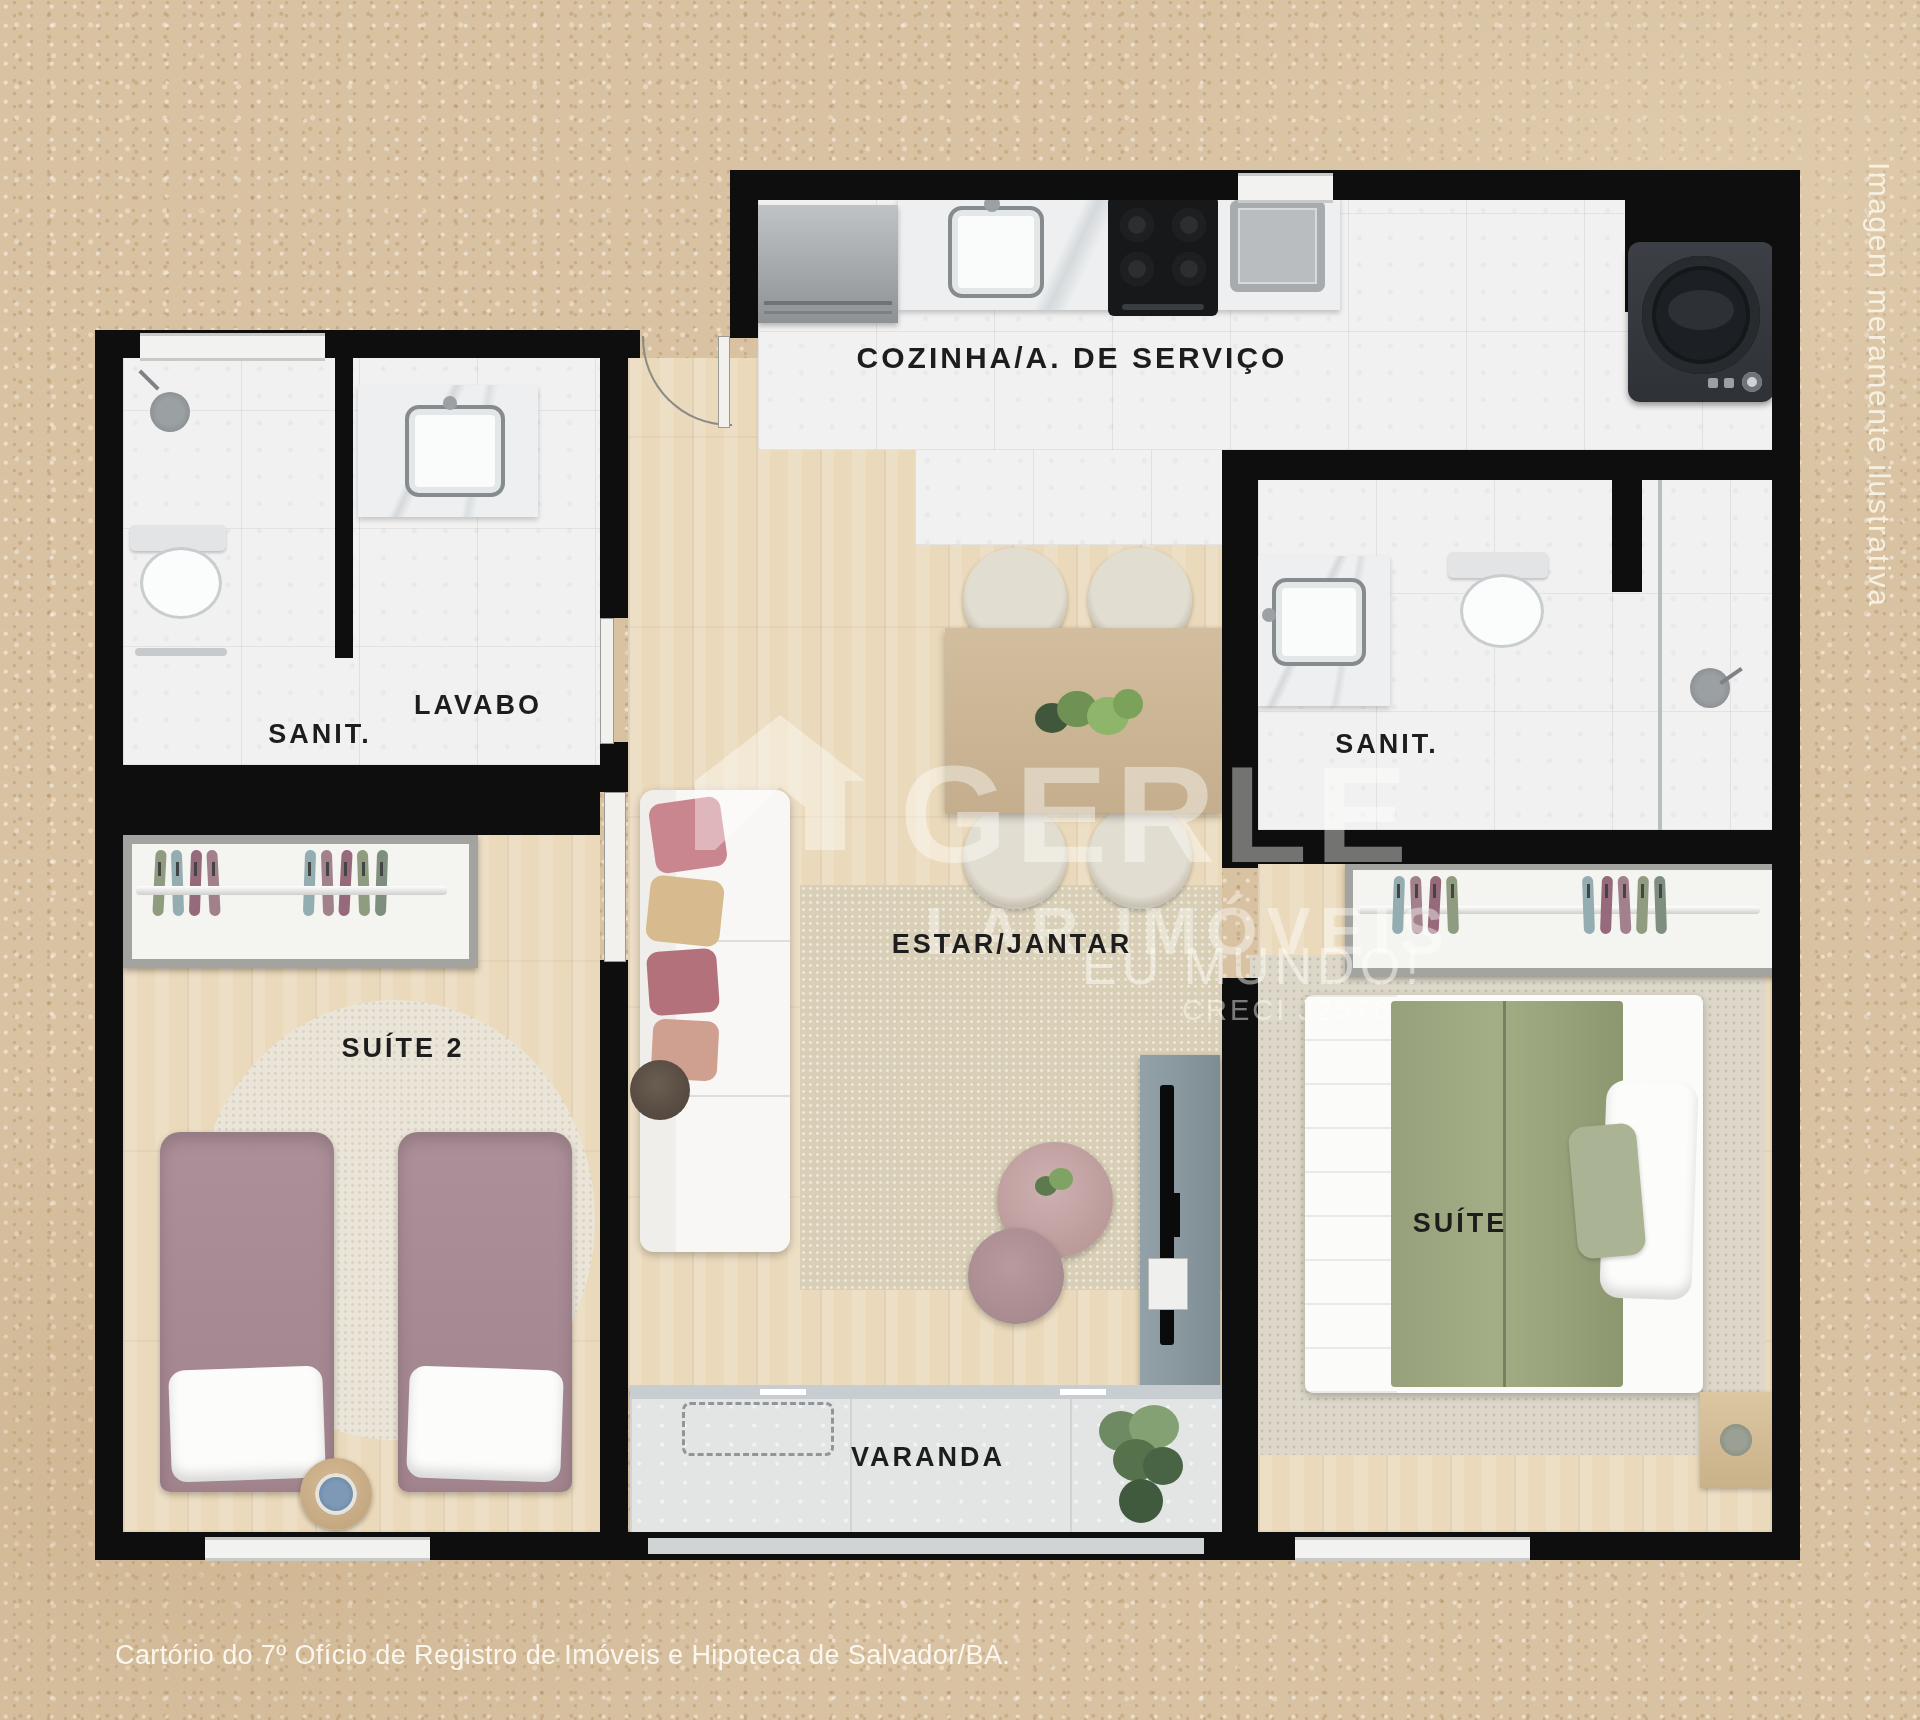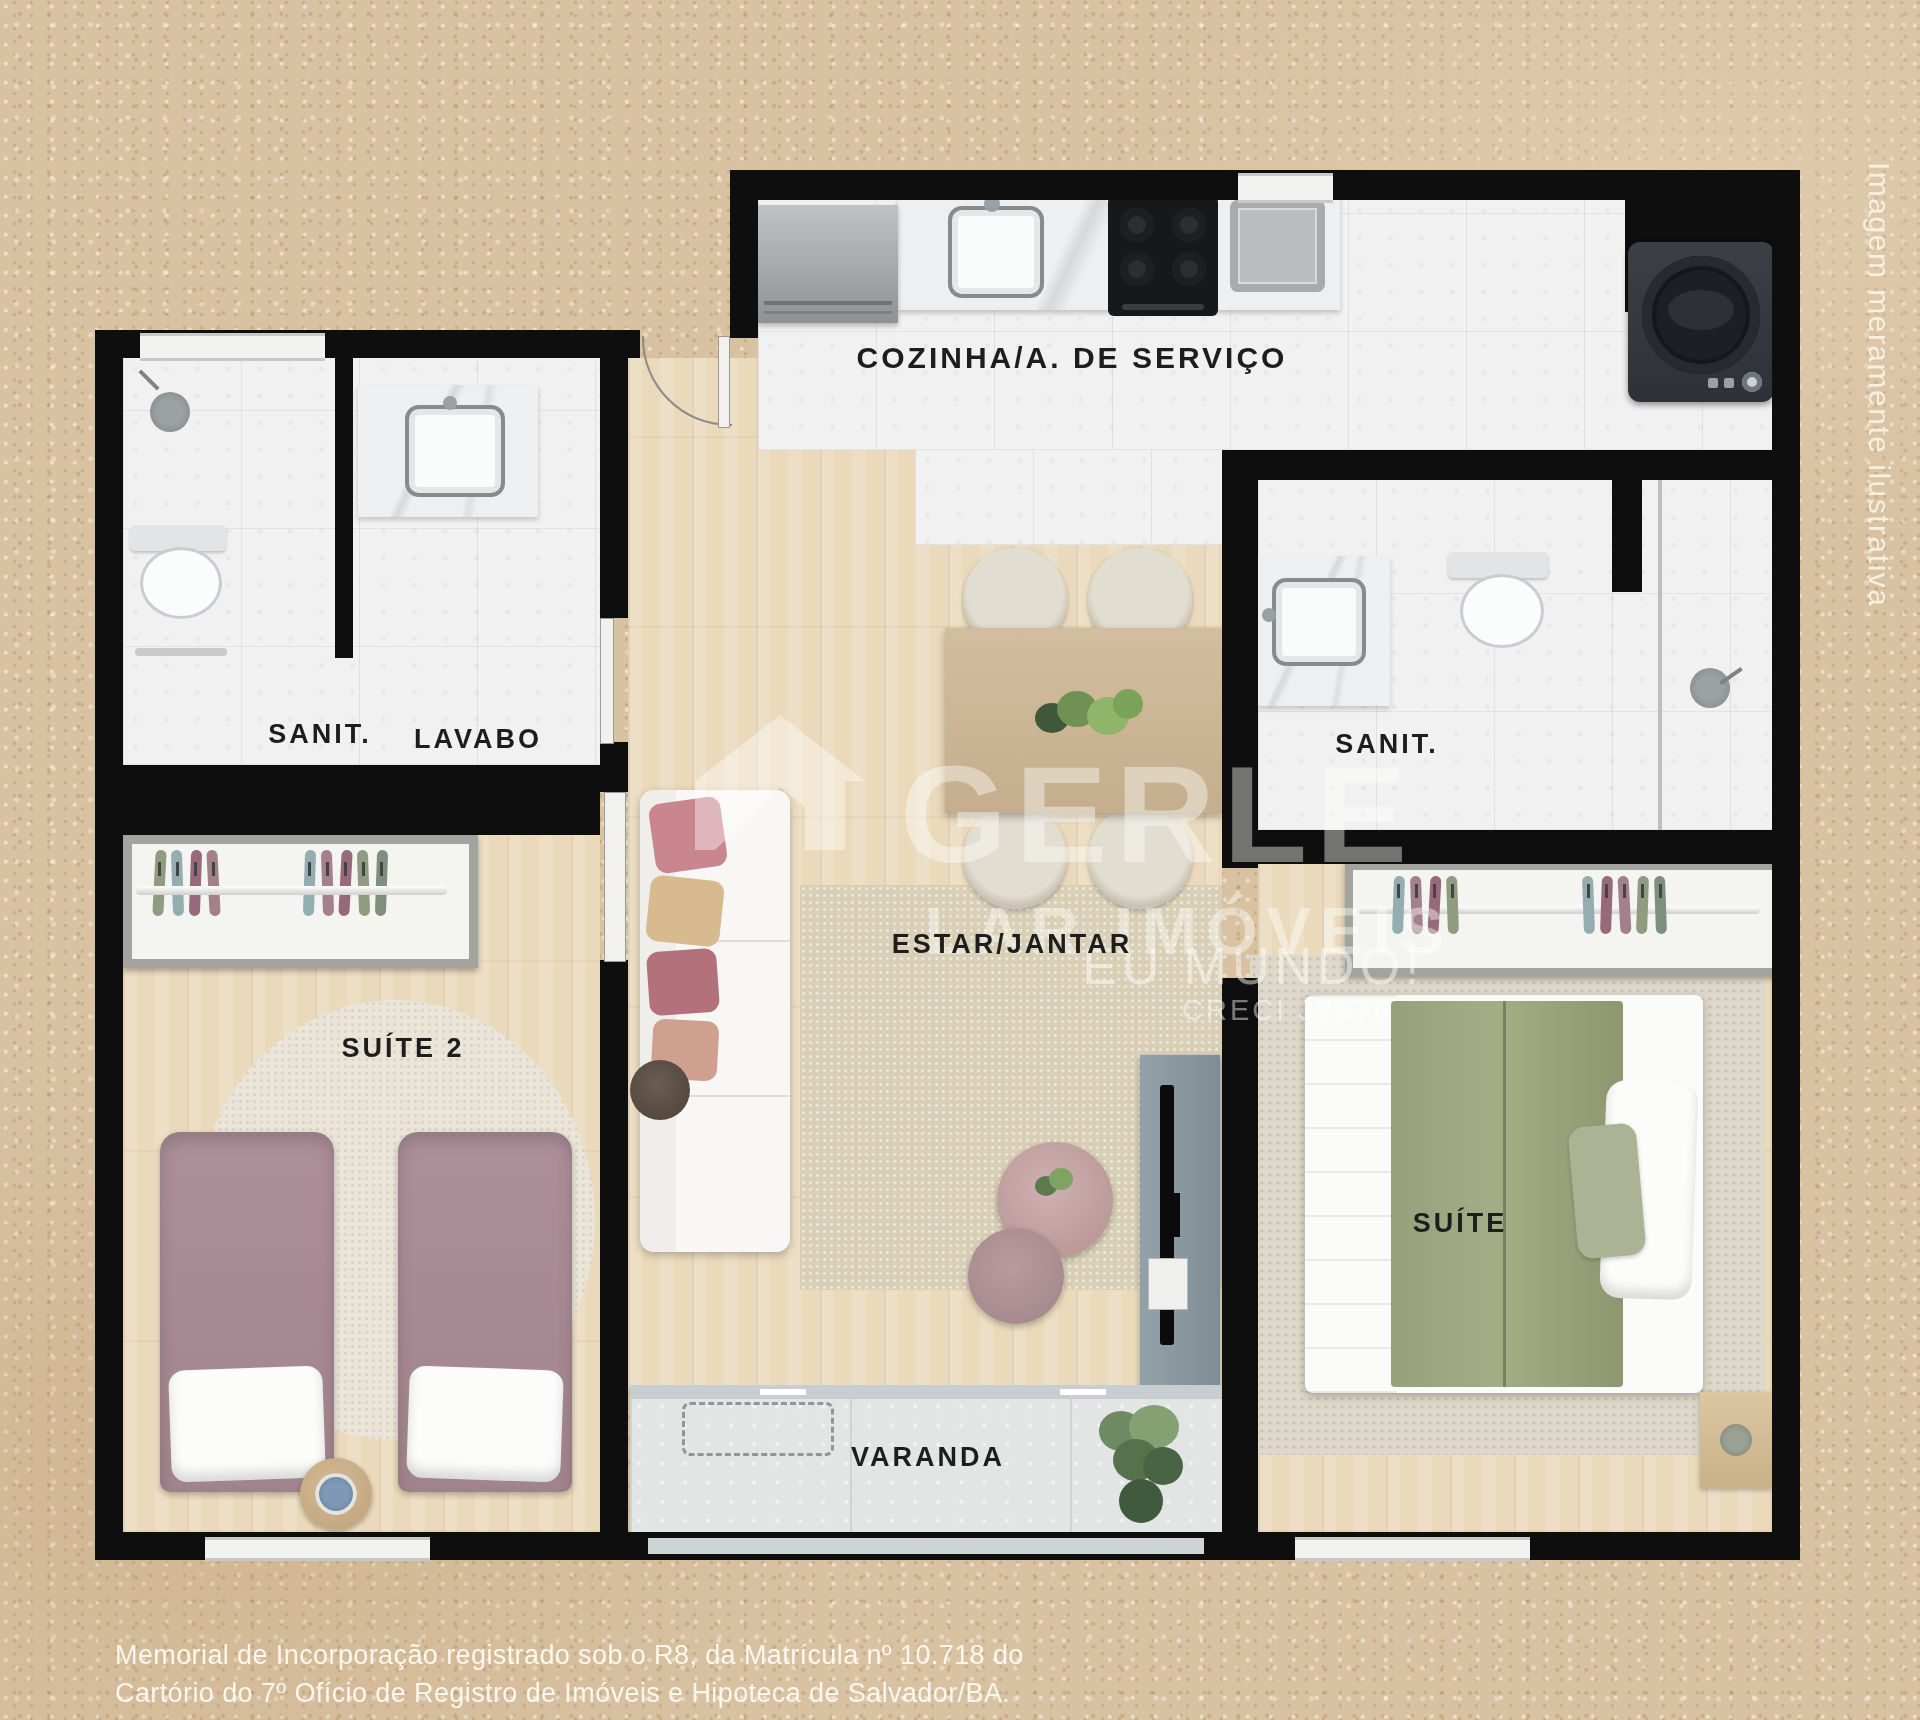--- a/index.html
+++ b/index.html
@@ -277,34 +277,33 @@
 <div class="wall" style="left:1612px;top:480px;width:30px;height:112px;"></div>
 
 <div class="win" style="left:140px;top:333px;width:185px;height:22px;"></div>
 <div class="win" style="left:1238px;top:173px;width:95px;height:24px;"></div>
 <div class="win" style="left:205px;top:1537px;width:225px;height:18px;"></div>
 <div class="win" style="left:1295px;top:1537px;width:235px;height:18px;"></div>
 <div class="rail" style="left:648px;top:1538px;width:556px;height:16px;"></div>
 
 <div class="label" style="left:1072px;top:358px;font-size:30px;">COZINHA/A. DE SERVIÇO</div>
 <div class="label" style="left:320px;top:734px;">SANIT.</div>
-<div class="label" style="left:478px;top:739px;">LAVABO</div>
+<div class="label" style="left:478px;top:705px;">LAVABO</div>
 <div class="label" style="left:1012px;top:944px;">ESTAR/JANTAR</div>
 <div class="label" style="left:403px;top:1048px;">SUÍTE 2</div>
 <div class="label" style="left:1387px;top:744px;">SANIT.</div>
 <div class="label" style="left:1460px;top:1223px;">SUÍTE</div>
 <div class="label" style="left:928px;top:1457px;">VARANDA</div>
 
 <svg class="abs" style="left:695px;top:715px;z-index:60;" width="170" height="135" viewBox="0 0 170 135">
   <path d="M85 0 L170 66 L150 66 L150 135 L110 135 L110 92 L85 72 L20 135 L0 135 L0 66 Z" fill="rgba(255,255,252,0.40)"></path>
 </svg>
 <div class="wm" style="left:900px;top:735px;font-size:138px;letter-spacing:8px;">GERLE</div>
 <div class="wm" style="left:903px;top:893px;font-size:66px;letter-spacing:9px;font-weight:600;margin-left:22px;">LAR IMÓVEIS</div>
 <div class="wm" style="left:1082px;top:936px;font-size:52px;letter-spacing:5px;font-weight:300;color:rgba(255,255,250,.48);">EU MUNDO!</div>
 <div class="wm" style="left:1182px;top:994px;font-size:29px;letter-spacing:3px;font-weight:400;color:rgba(255,255,250,.45);">CRECI J2576</div>
 
 <div class="abs" style="left:1896px;top:162px;z-index:70;transform-origin:0 0;transform:rotate(90deg);
   font-size:30px;letter-spacing:1.5px;color:rgba(255,252,242,.78);white-space:nowrap;">Imagem meramente ilustrativa</div>
 <div class="abs" style="left:115px;top:1636px;z-index:70;
   font-size:27px;line-height:1.42;color:rgba(255,253,247,.9);letter-spacing:.4px;">
-  <div>Memorial de Incorporação registrado sob o R8, da Matrícula nº 10.718 do</div>
   <div>Cartório do 7º Ofício de Registro de Imóveis e Hipoteca de Salvador/BA.</div>
 </div>
 
 </body></html>

